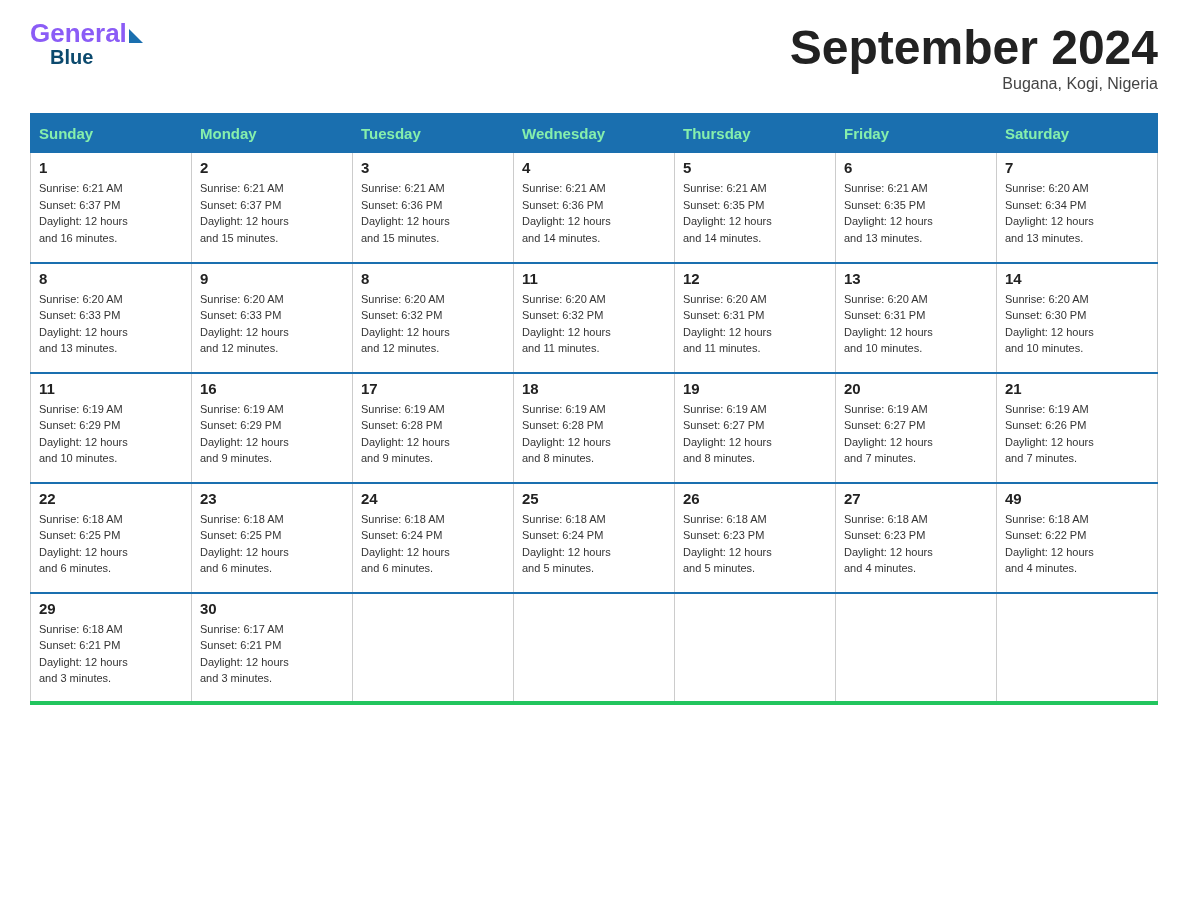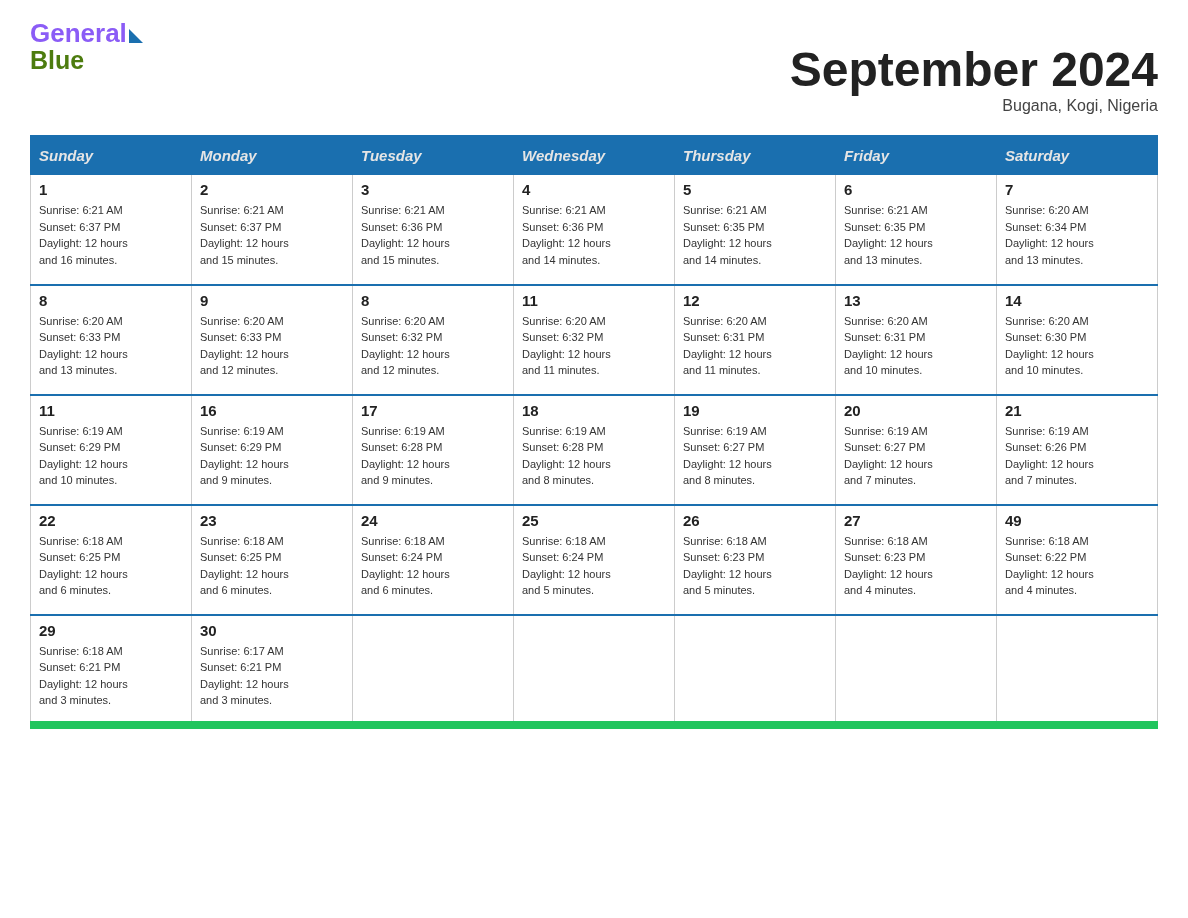--- a/index.html
+++ b/index.html
@@ -38,52 +38,50 @@
     }
     .logo-wrapper {
       display: flex;
       flex-direction: column;
     }
     .logo-line1 {
       display: flex;
       align-items: center;
     }
     .logo-line2 {
-      color: #4d7c0f;
-      font-size: 25px;
-      font-weight: bold;
-      margin-left: 0;
+      color: #0c4a6e;
+      font-size: 20px;
+      font-weight: bold;
+      margin-left: 20px;
     }
     .title-block {
       text-align: right;
-      margin-top: 22px;
     }
     .title-block h1 {
       font-size: 48px;
       font-weight: bold;
       color: #222;
     }
     .title-block h2 {
       font-size: 16px;
       font-weight: normal;
       color: #444;
     }
     .calendar {
       width: 100%;
       border-collapse: collapse;
     }
     .calendar th {
       background-color: #1a6faf;
-      color: #e5e5e5;
+      color: #86efac;
       padding: 10px 8px;
       font-size: 15px;
       font-weight: bold;
       text-align: left;
       border: 1px solid #1a6faf;
-      font-style: italic;
     }
     .calendar td {
       border: 1px solid #ccc;
       vertical-align: top;
       padding: 6px 8px;
       width: calc(100% / 7);
       min-height: 110px;
       height: 110px;
     }
     .day-number {
@@ -91,21 +89,21 @@
       font-weight: bold;
       color: #222;
       margin-bottom: 4px;
     }
     .day-info {
       font-size: 11px;
       color: #333;
       line-height: 1.5;
     }
     .calendar tr:last-child td {
-      border-bottom: 8px solid #22c55e;
+      border-bottom: 4px solid #22c55e;
       border-radius: 27px;
     }
     .calendar thead tr th {
       border-top: 2px solid #1a6faf;
     }
     .row-border td {
       border-top: 2px solid #1a6faf;
     }
     .empty-cell {
       background: #fff;

